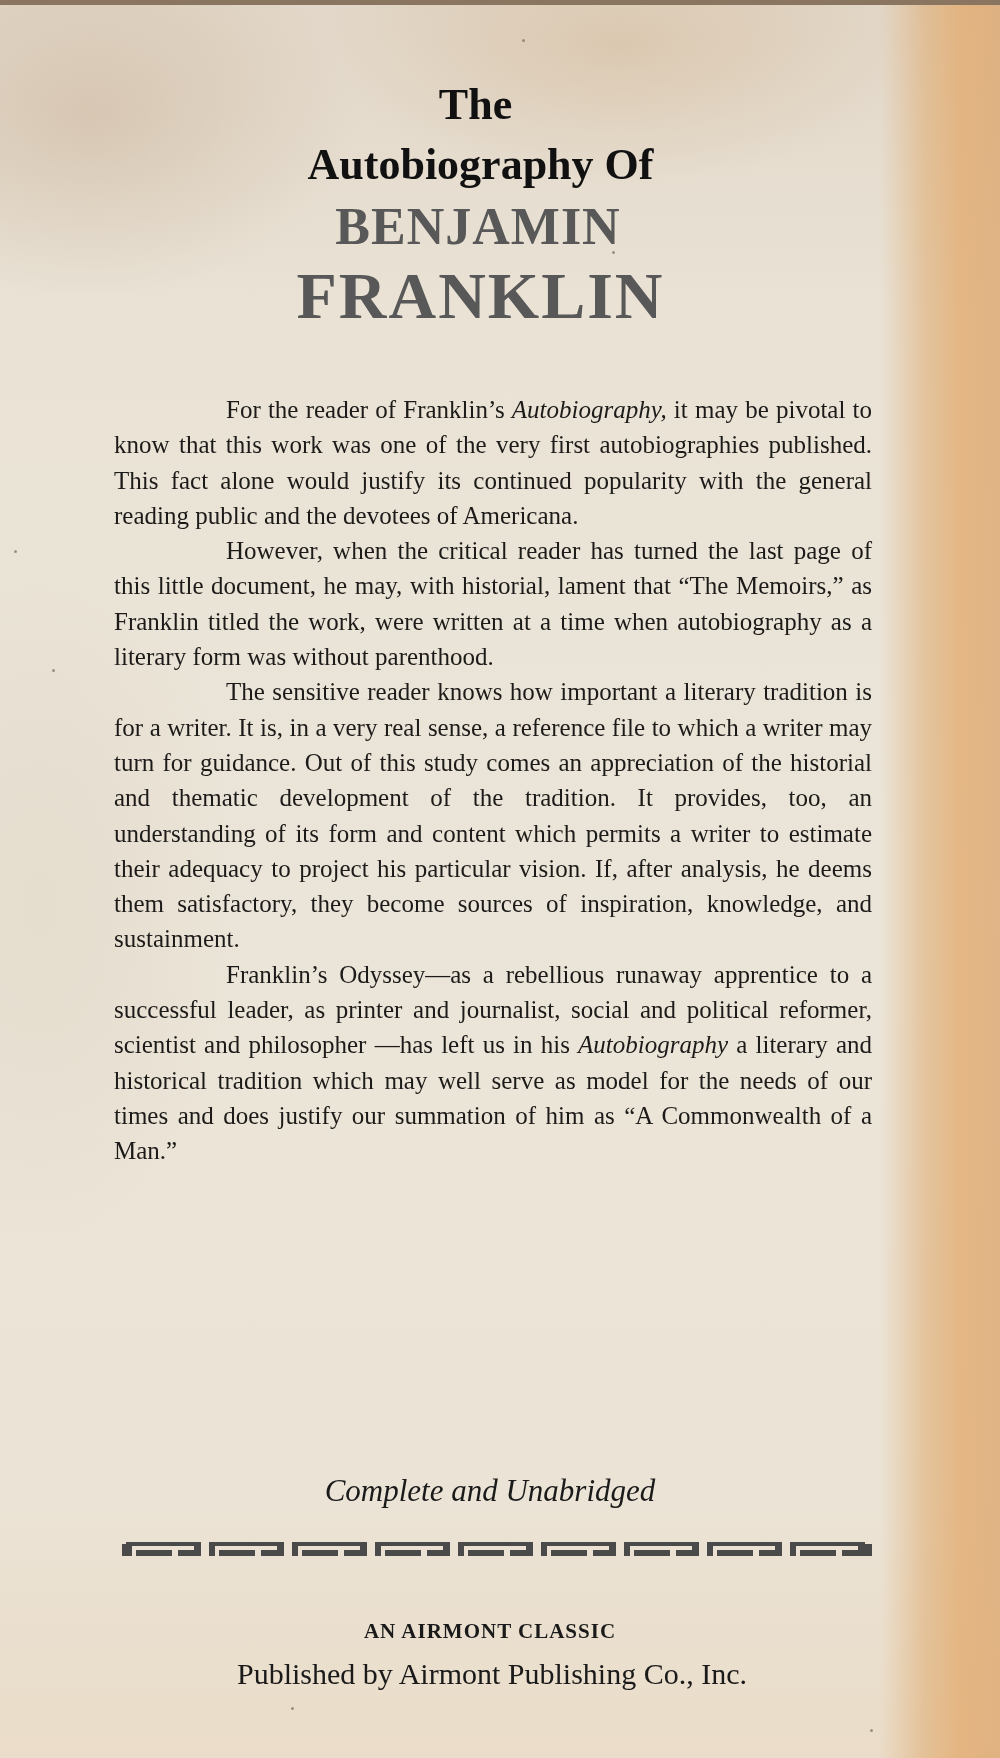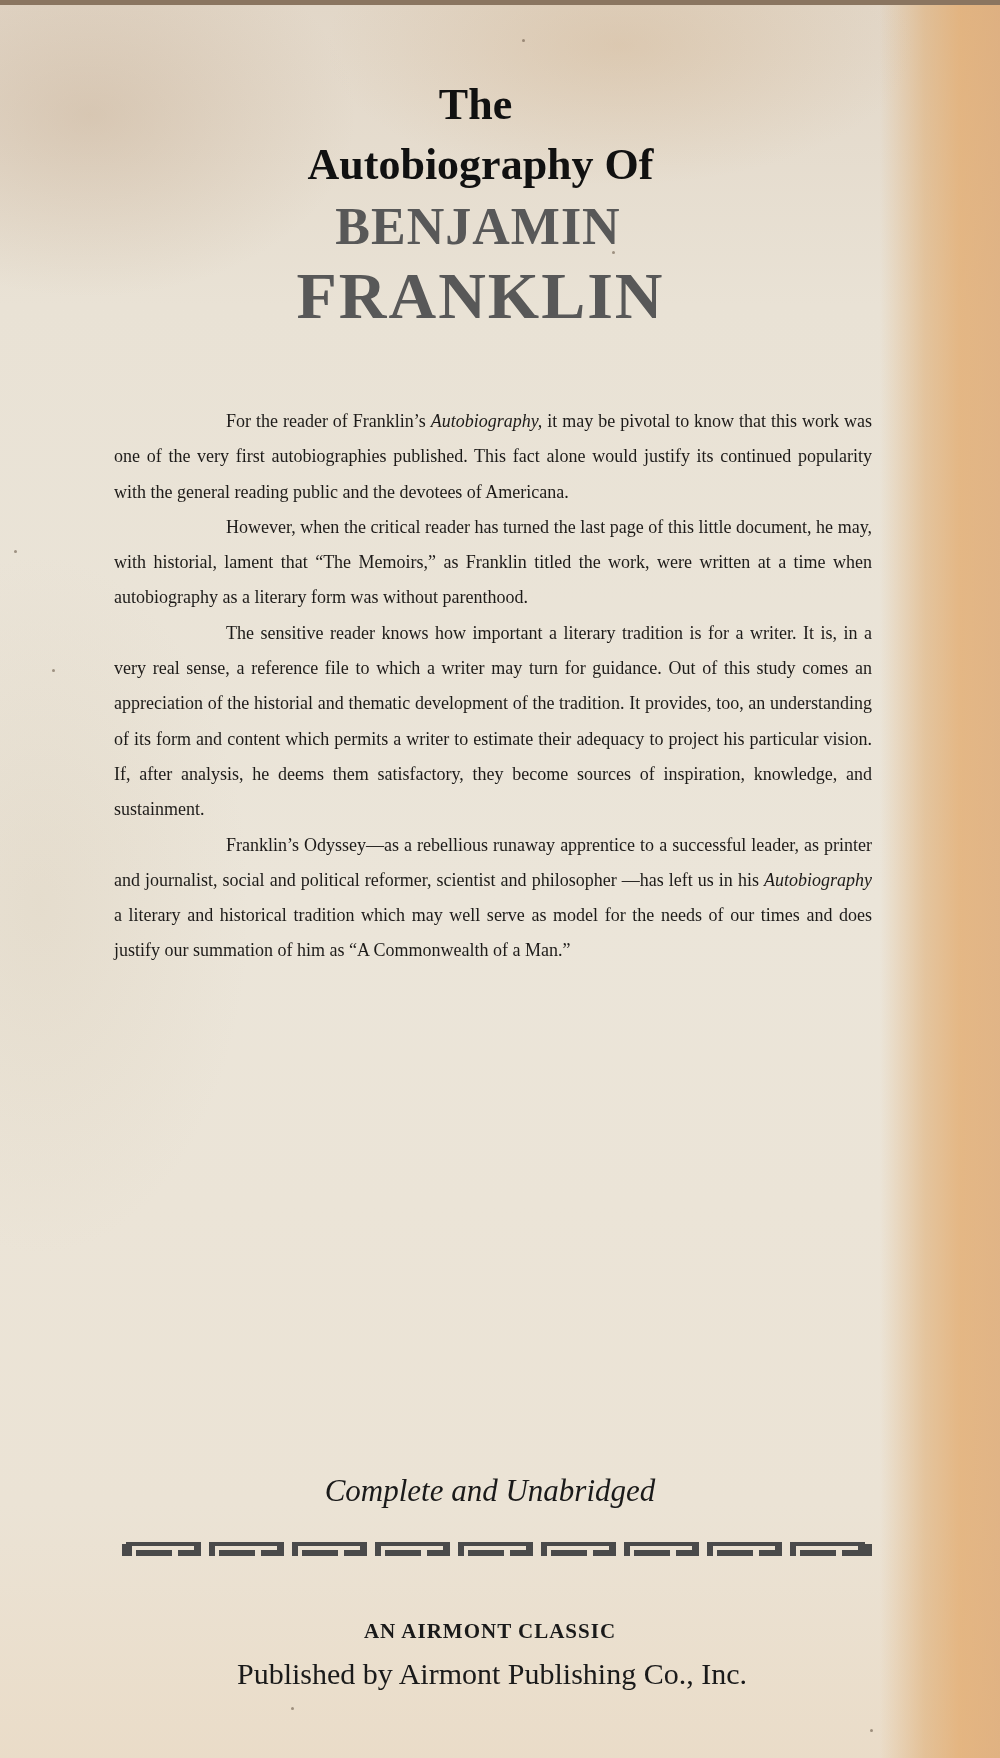--- a/index.html
+++ b/index.html
@@ -65,23 +65,23 @@
     .t-frank {
       font-size: 66px;
       color: #585858;
       margin-top: 10px;
       letter-spacing: 2px;
       margin-left: -20px;
     }
     .body-text {
       position: absolute;
       left: 114px;
-      top: 399px;
+      top: 387px;
       width: 758px;
-      font-size: 18px;
+      font-size: 25px;
       line-height: 35.3px;
       text-align: justify;
       color: #1d1b19;
     }
     .body-text p {
       margin: 0;
       text-indent: 112px;
     }
     .body-text p:first-child {
       text-indent: 112px;

